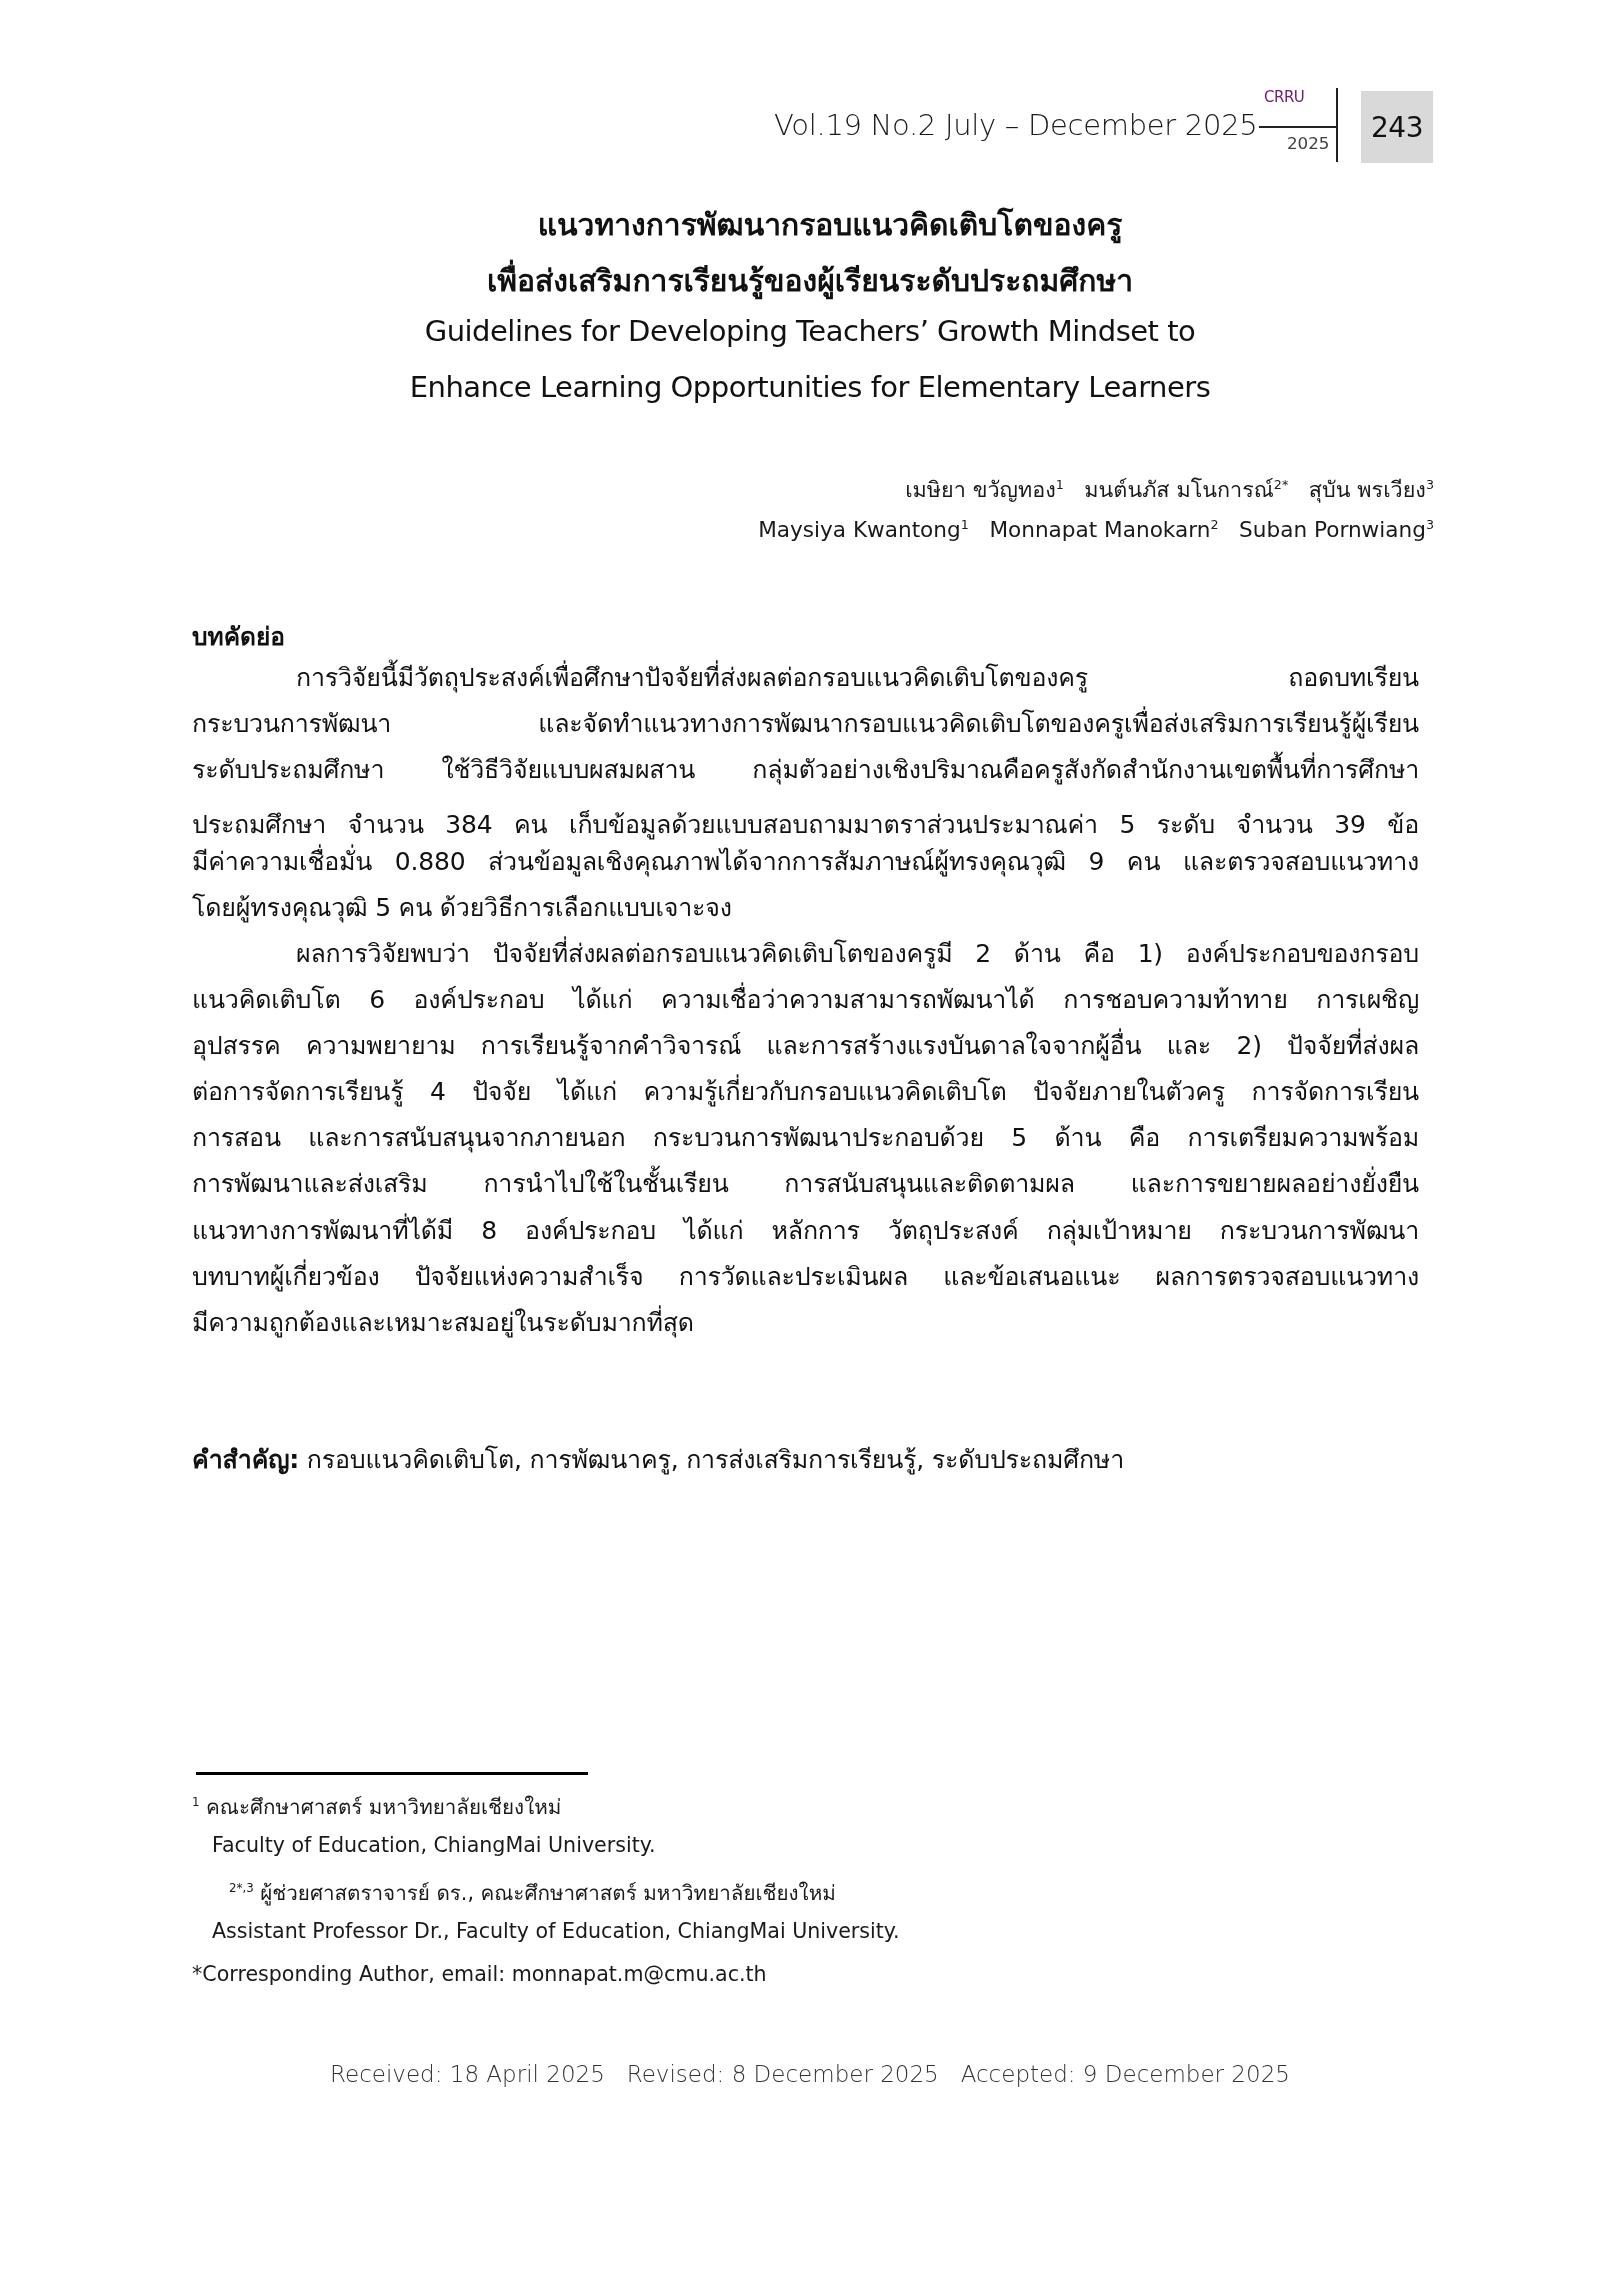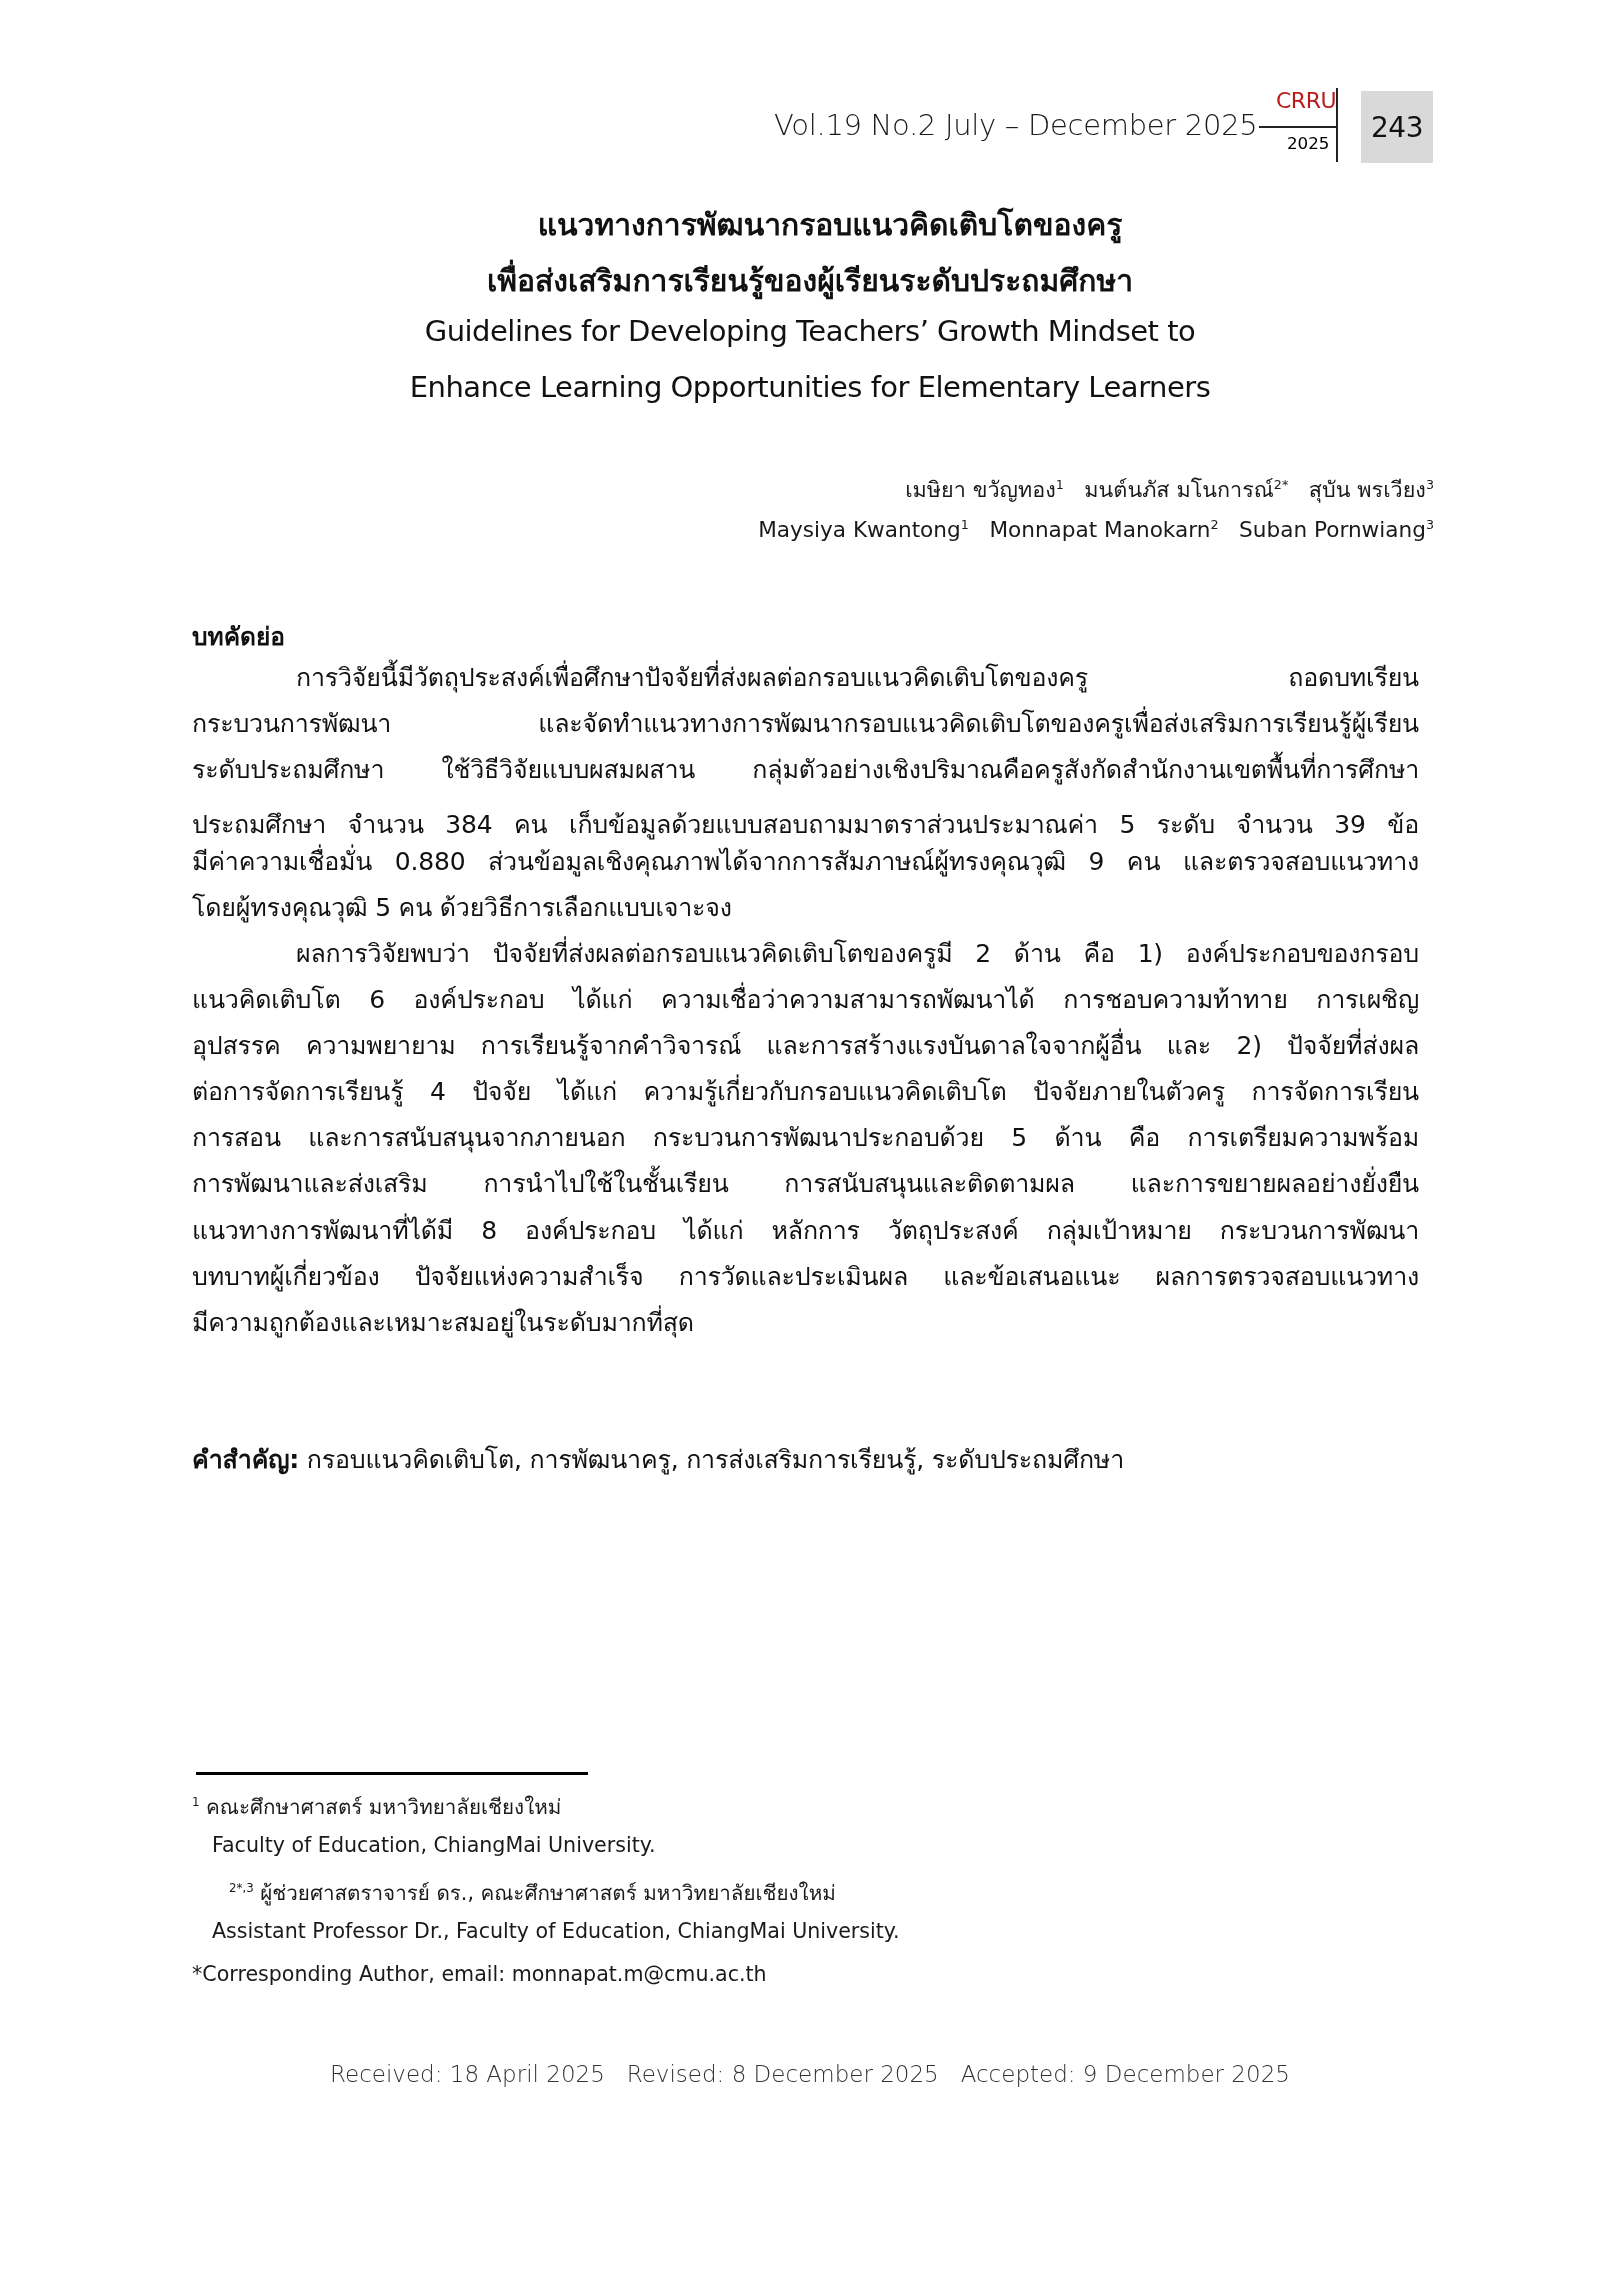--- a/index.html
+++ b/index.html
@@ -2,23 +2,23 @@
 <html><head>
 <meta charset="utf-8">
 <style>
   html, body { margin: 0; padding: 0; background: #ffffff; }
   body { width: 1620px; height: 2293px; position: relative; overflow: hidden;
          font-family: "DejaVu Sans", "Liberation Sans", sans-serif; color: #111; }
   .abs { position: absolute; white-space: nowrap; }
 
   
   .hdr-vol { left: 774px; top: 108px; font-size: 29px; font-weight: 300; color: #1a1a1a; letter-spacing: -0.3px; }
-  .hdr-crru { left: 1264px; top: 88px; font-size: 22px; color: #b91c1c; letter-spacing: -0.5px; margin-left: 12px; }
+  .hdr-crru { left: 1264px; top: 88px; font-size: 15px; color: #701a75; letter-spacing: -0.5px; }
   .hdr-rule { position: absolute; left: 1259px; top: 126px; width: 77px; height: 1.5px; background: #222; }
-  .hdr-year { left: 1287px; top: 133px; font-size: 16.7px; color: #000000; }
+  .hdr-year { left: 1287px; top: 133px; font-size: 16.7px; color: #404040; }
   .hdr-vline { position: absolute; left: 1336px; top: 88px; width: 1.5px; height: 74px; background: #222; }
   .page-box { position: absolute; left: 1361px; top: 91px; width: 72px; height: 72px; background: #d9d9d9;
               display: flex; align-items: center; justify-content: center; font-size: 28px; color: #111; letter-spacing: -0.5px; }
 
   
   .title-line { position: absolute; left: 0; width: 1620px; text-align: center; white-space: nowrap; font-weight: bold; }
   .t-th { font-size: 30px; }
   .t-en { font-size: 29px; font-weight: normal; letter-spacing: -0.5px; }
 
   

